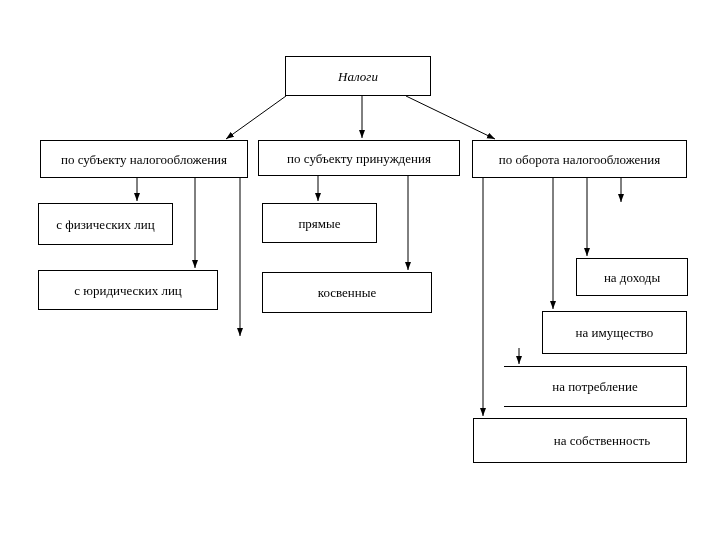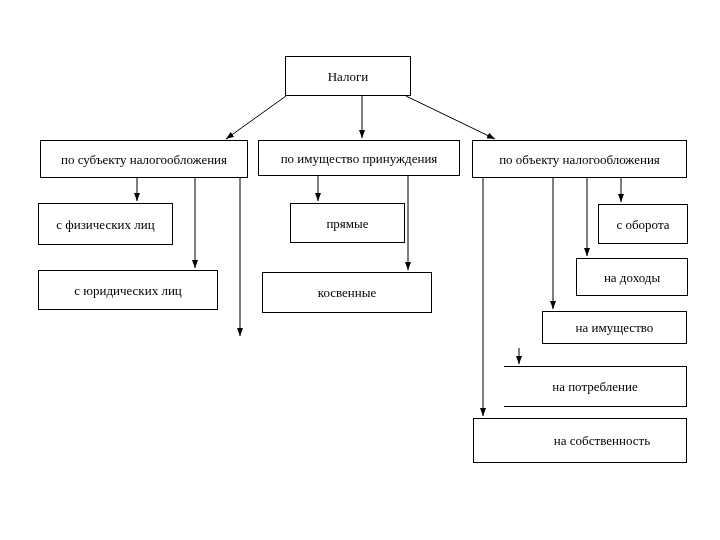--- a/index.html
+++ b/index.html
@@ -64,40 +64,39 @@
     <line x1="240" y1="178" x2="240" y2="336" marker-end="url(#ah)"></line>
     <line x1="318" y1="176" x2="318" y2="201" marker-end="url(#ah)"></line>
     <line x1="408" y1="176" x2="408" y2="270" marker-end="url(#ah)"></line>
     <line x1="621" y1="178" x2="621" y2="202" marker-end="url(#ah)"></line>
     <line x1="587" y1="178" x2="587" y2="256" marker-end="url(#ah)"></line>
     <line x1="553" y1="178" x2="553" y2="309" marker-end="url(#ah)"></line>
     <line x1="483" y1="178" x2="483" y2="416" marker-end="url(#ah)"></line>
     <line x1="519" y1="348" x2="519" y2="364" marker-end="url(#ah)"></line>
   </svg>
 
-  <div class="node" style="left:285px; top:56px;  width:126px; height:40px;">Налоги</div>
+  <div class="node" style="left:285px; top:56px;  width:146px; height:40px;font-style:italic;">Налоги</div>
 
   <div class="node" style="left:40px;  top:140px; width:208px; height:38px;text-align:right;">по субъекту налогообложения</div>
 
-  <div class="node" style="left:258px; top:140px; width:202px; height:36px;">по имущество принуждения</div>
+  <div class="node" style="left:258px; top:140px; width:202px; height:36px;">по субъекту принуждения</div>
 
-  <div class="node" style="left:472px; top:140px; width:215px; height:38px;">по объекту налогообложения</div>
+  <div class="node" style="left:472px; top:140px; width:215px; height:38px;">по оборота налогообложения</div>
 
   <div class="node" style="left:38px;  top:203px; width:135px; height:42px;">с физических лиц</div>
 
   <div class="node" style="left:38px;  top:270px; width:180px; height:40px;">с юридических лиц</div>
 
 
-  <div class="node" style="left:262px; top:203px; width:115px; height:40px;margin-left:28px;">прямые</div>
+  <div class="node" style="left:262px; top:203px; width:115px; height:40px;">прямые</div>
 
   <div class="node" style="left:262px; top:272px; width:170px; height:41px;">косвенные</div>
 
-  <div class="node" style="left:598px; top:204px; width:90px;  height:40px;">с оборота</div>
 
   <div class="node" style="left:576px; top:258px; width:112px; height:38px;">на доходы</div>
 
-  <div class="node" style="left:542px; top:311px; width:145px; height:33px;">на имущество</div>
+  <div class="node" style="left:542px; top:311px; width:145px; height:43px;">на имущество</div>
 
   <div class="node open-left" style="left:504px; top:366px; width:183px; height:41px;">на потребление</div>
 
   <div class="node" style="left:473px; top:418px; width:214px; height:45px;padding-left:44px;">на собственность</div>
 
 </div>
 
 </body></html>

